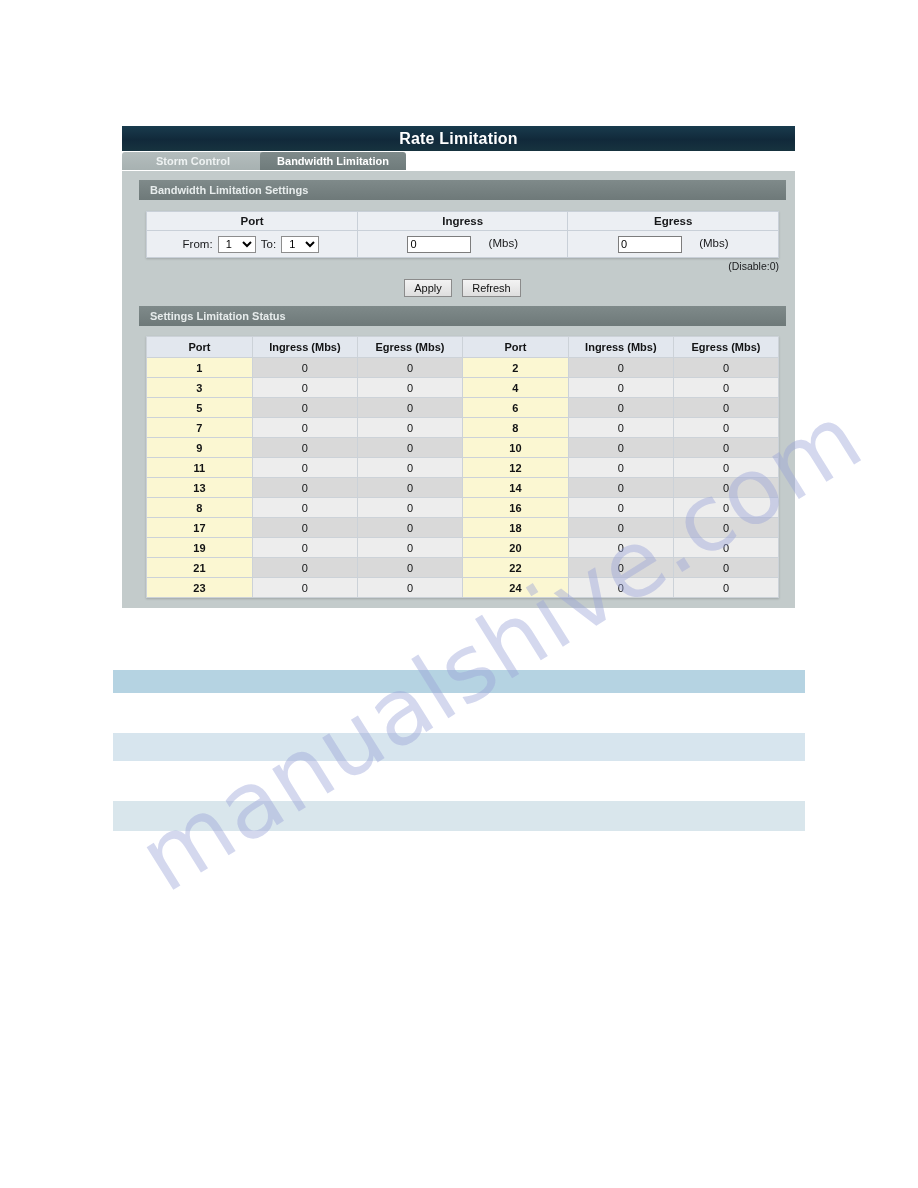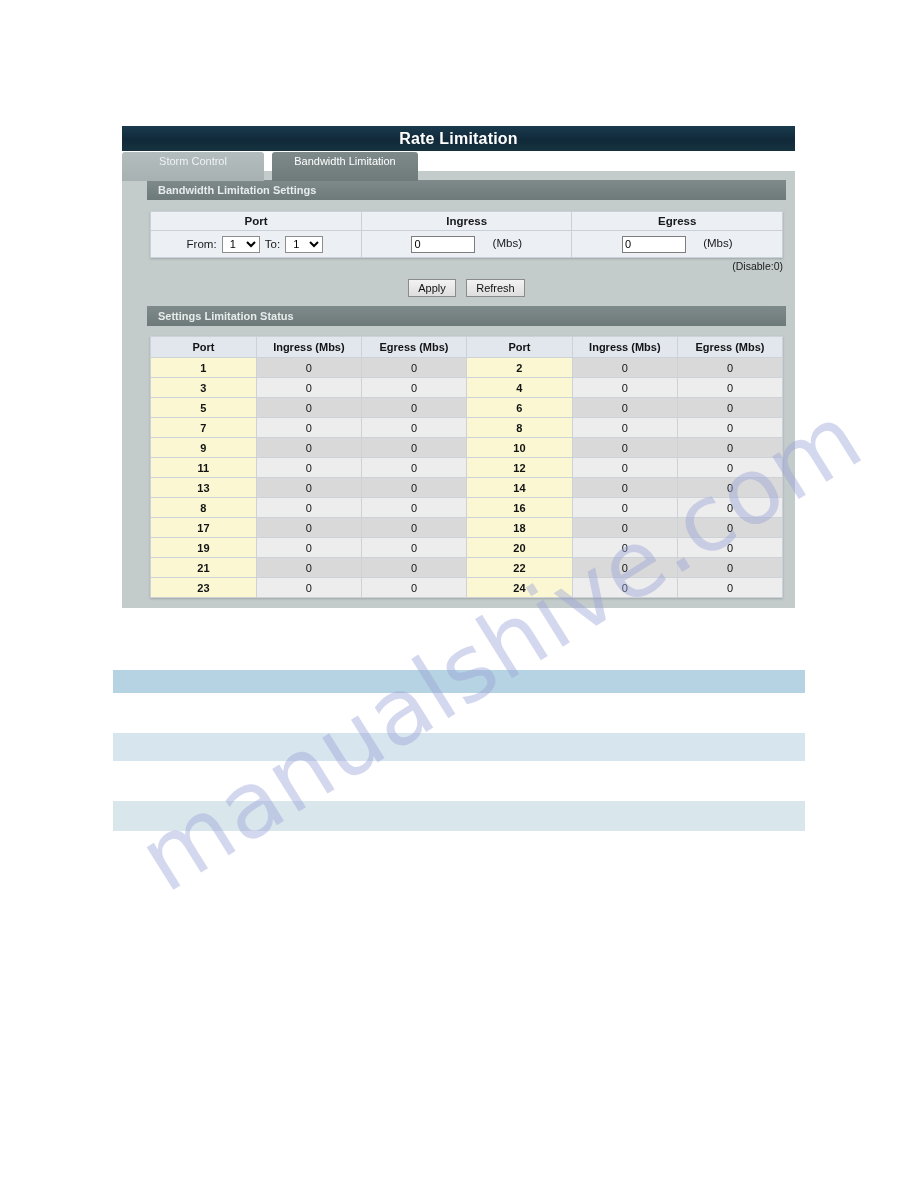--- a/index.html
+++ b/index.html
@@ -62,45 +62,45 @@
   }
 
   .tabstrip {
     height: 20px;
     position: relative;
     background: #ffffff;
   }
   .tab {
     position: absolute;
     top: 1px;
-    height: 29px;
+    height: 18px;
     line-height: 19px;
     font-size: 11px;
-    font-weight: normal;
+    font-weight: bold;
     text-align: center;
     box-sizing: border-box;
   }
   .tab-inactive {
     left: 0px;
     width: 142px;
     background: linear-gradient(180deg, #b4bdbd 0%, #a7b1b1 100%);
     color: #eef2f2;
     border-radius: 3px 3px 0 0;
   }
   .tab-active {
-    left: 150px;
+    left: 138px;
     width: 146px;
     background: linear-gradient(180deg, #7e8a8a 0%, #6f7b7b 100%);
     color: #ffffff;
     border-radius: 3px 3px 0 0;
   }
 
   .panel {
     background: #c3cbcb;
-    padding: 0 0 6px 16px;
+    padding: 0 0 6px 8px;
   }
   .panel-gap { height: 9px; }
 
   .section-head {
     margin: 0 9px;
     height: 20px;
     line-height: 20px;
     background: linear-gradient(180deg, #7f8a8a 0%, #6e7979 100%);
     color: #e7ecec;
     font-size: 11px;

